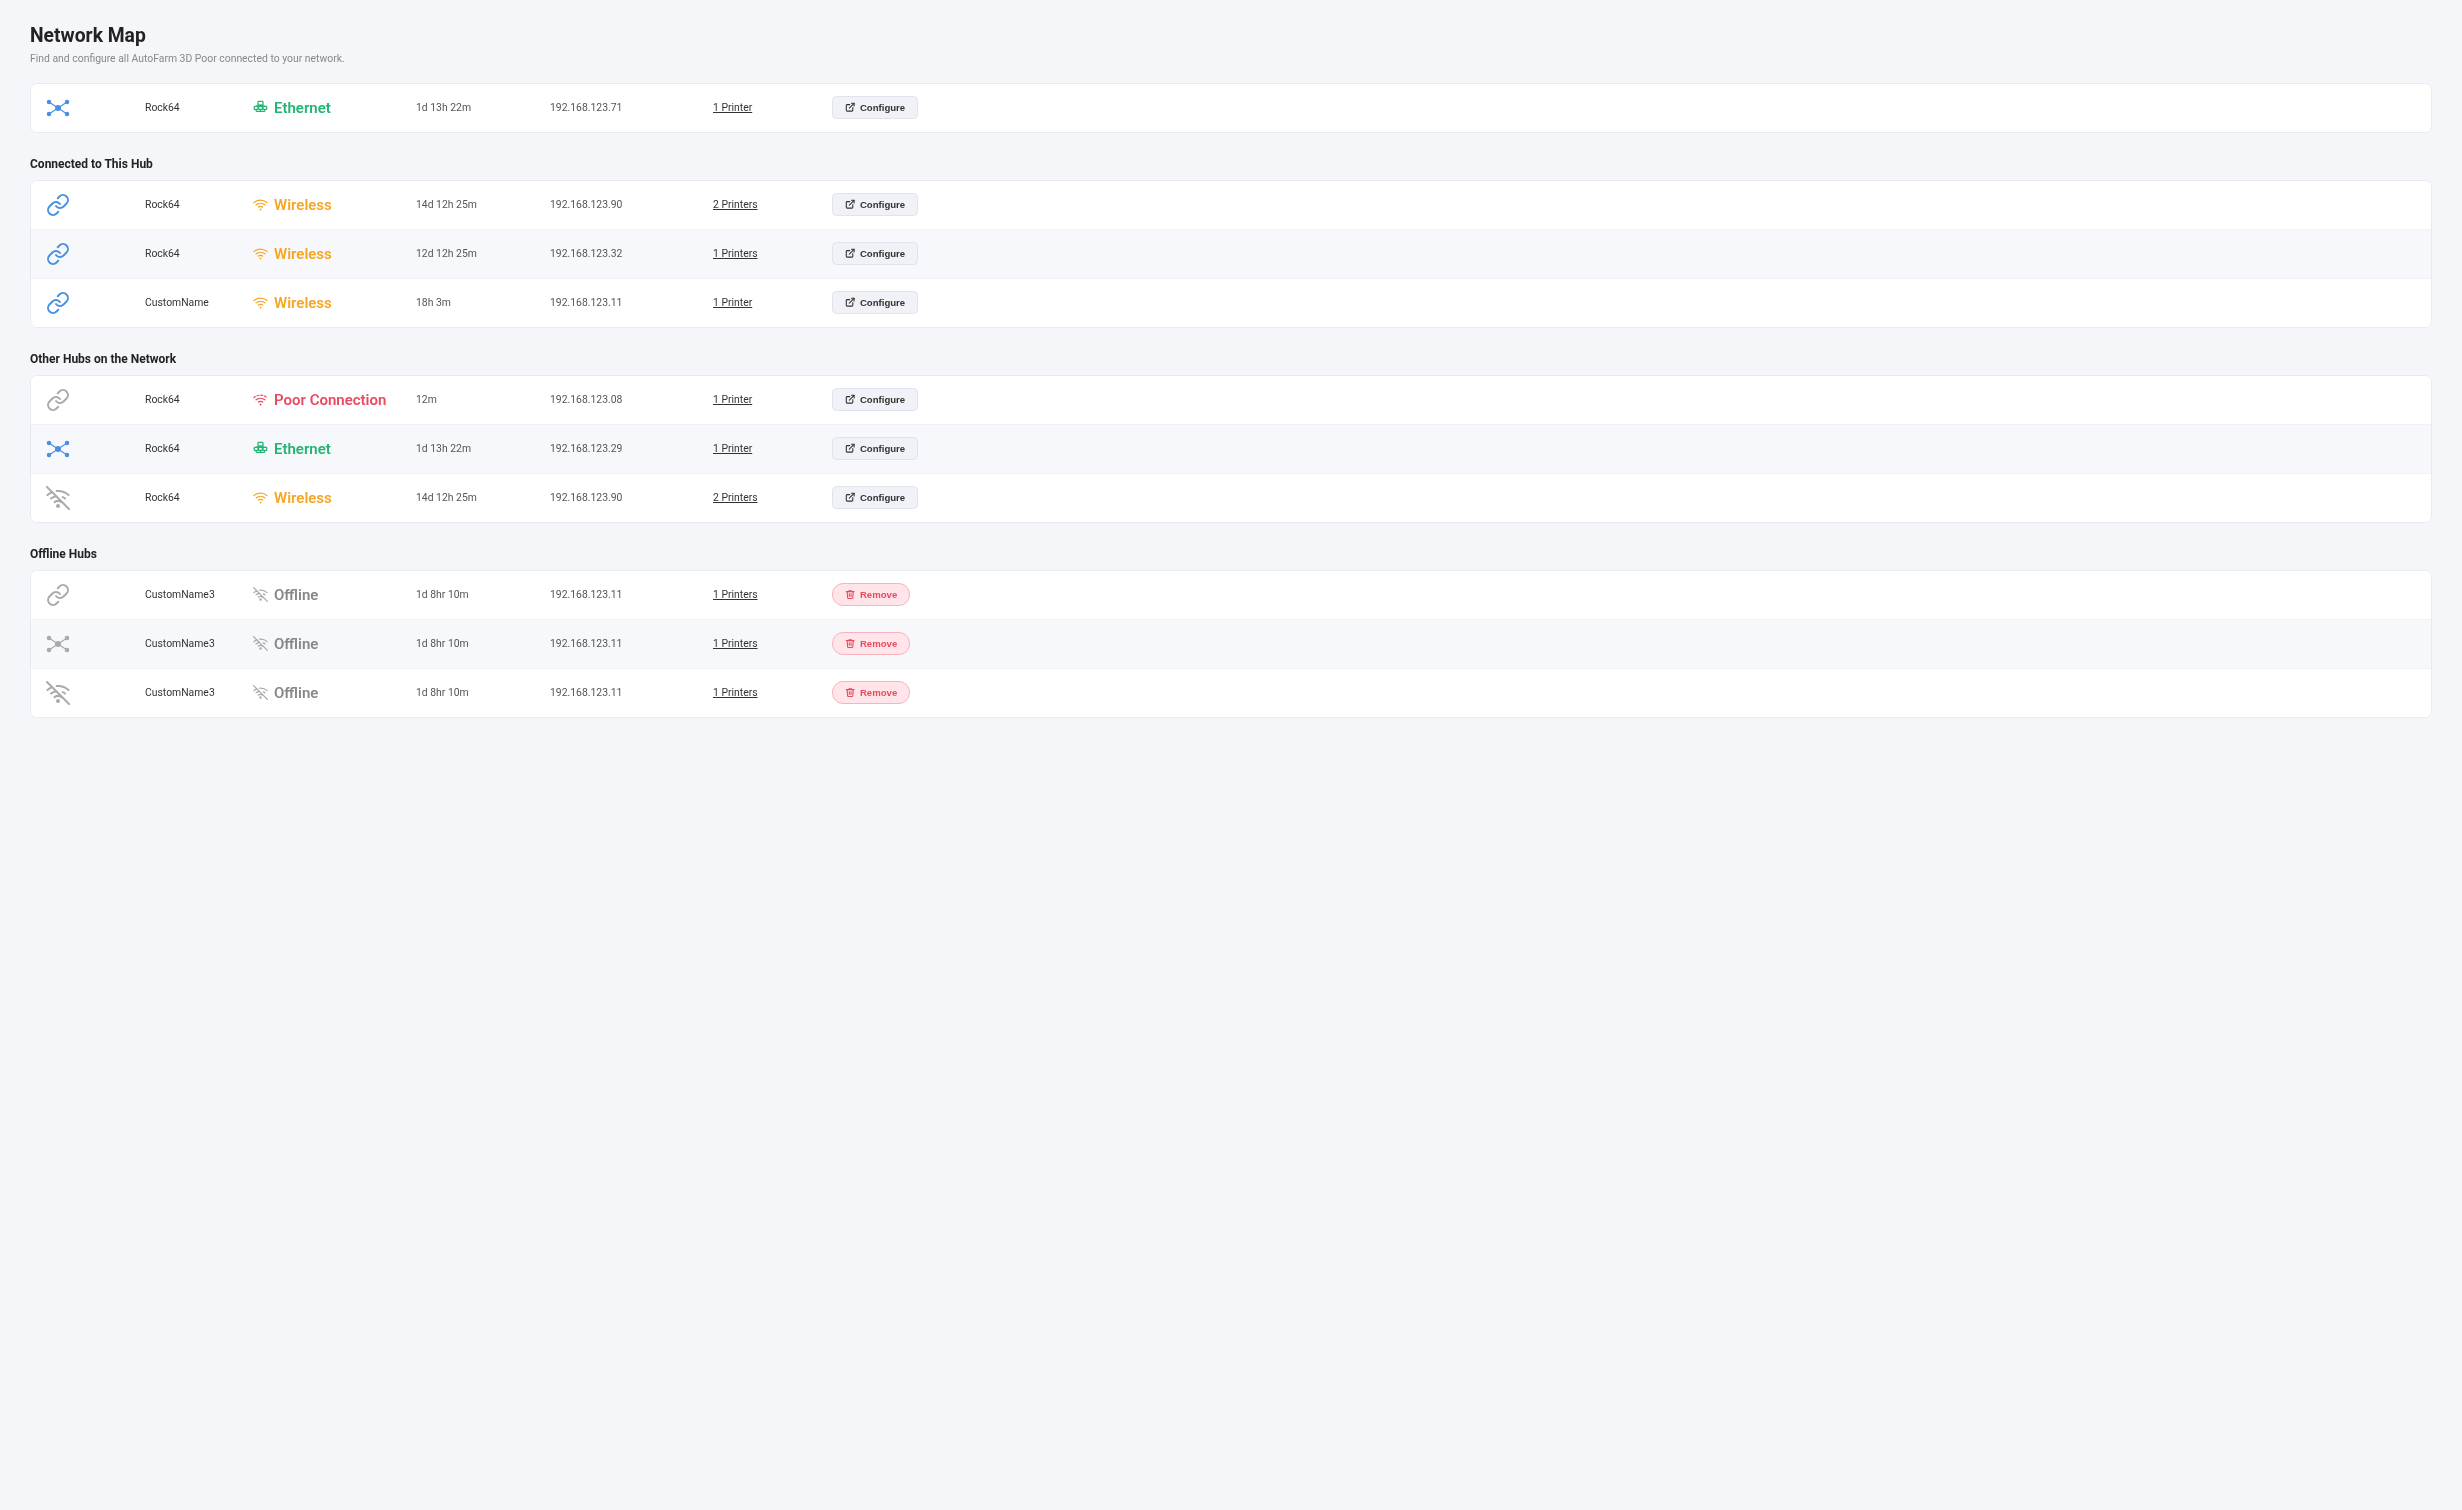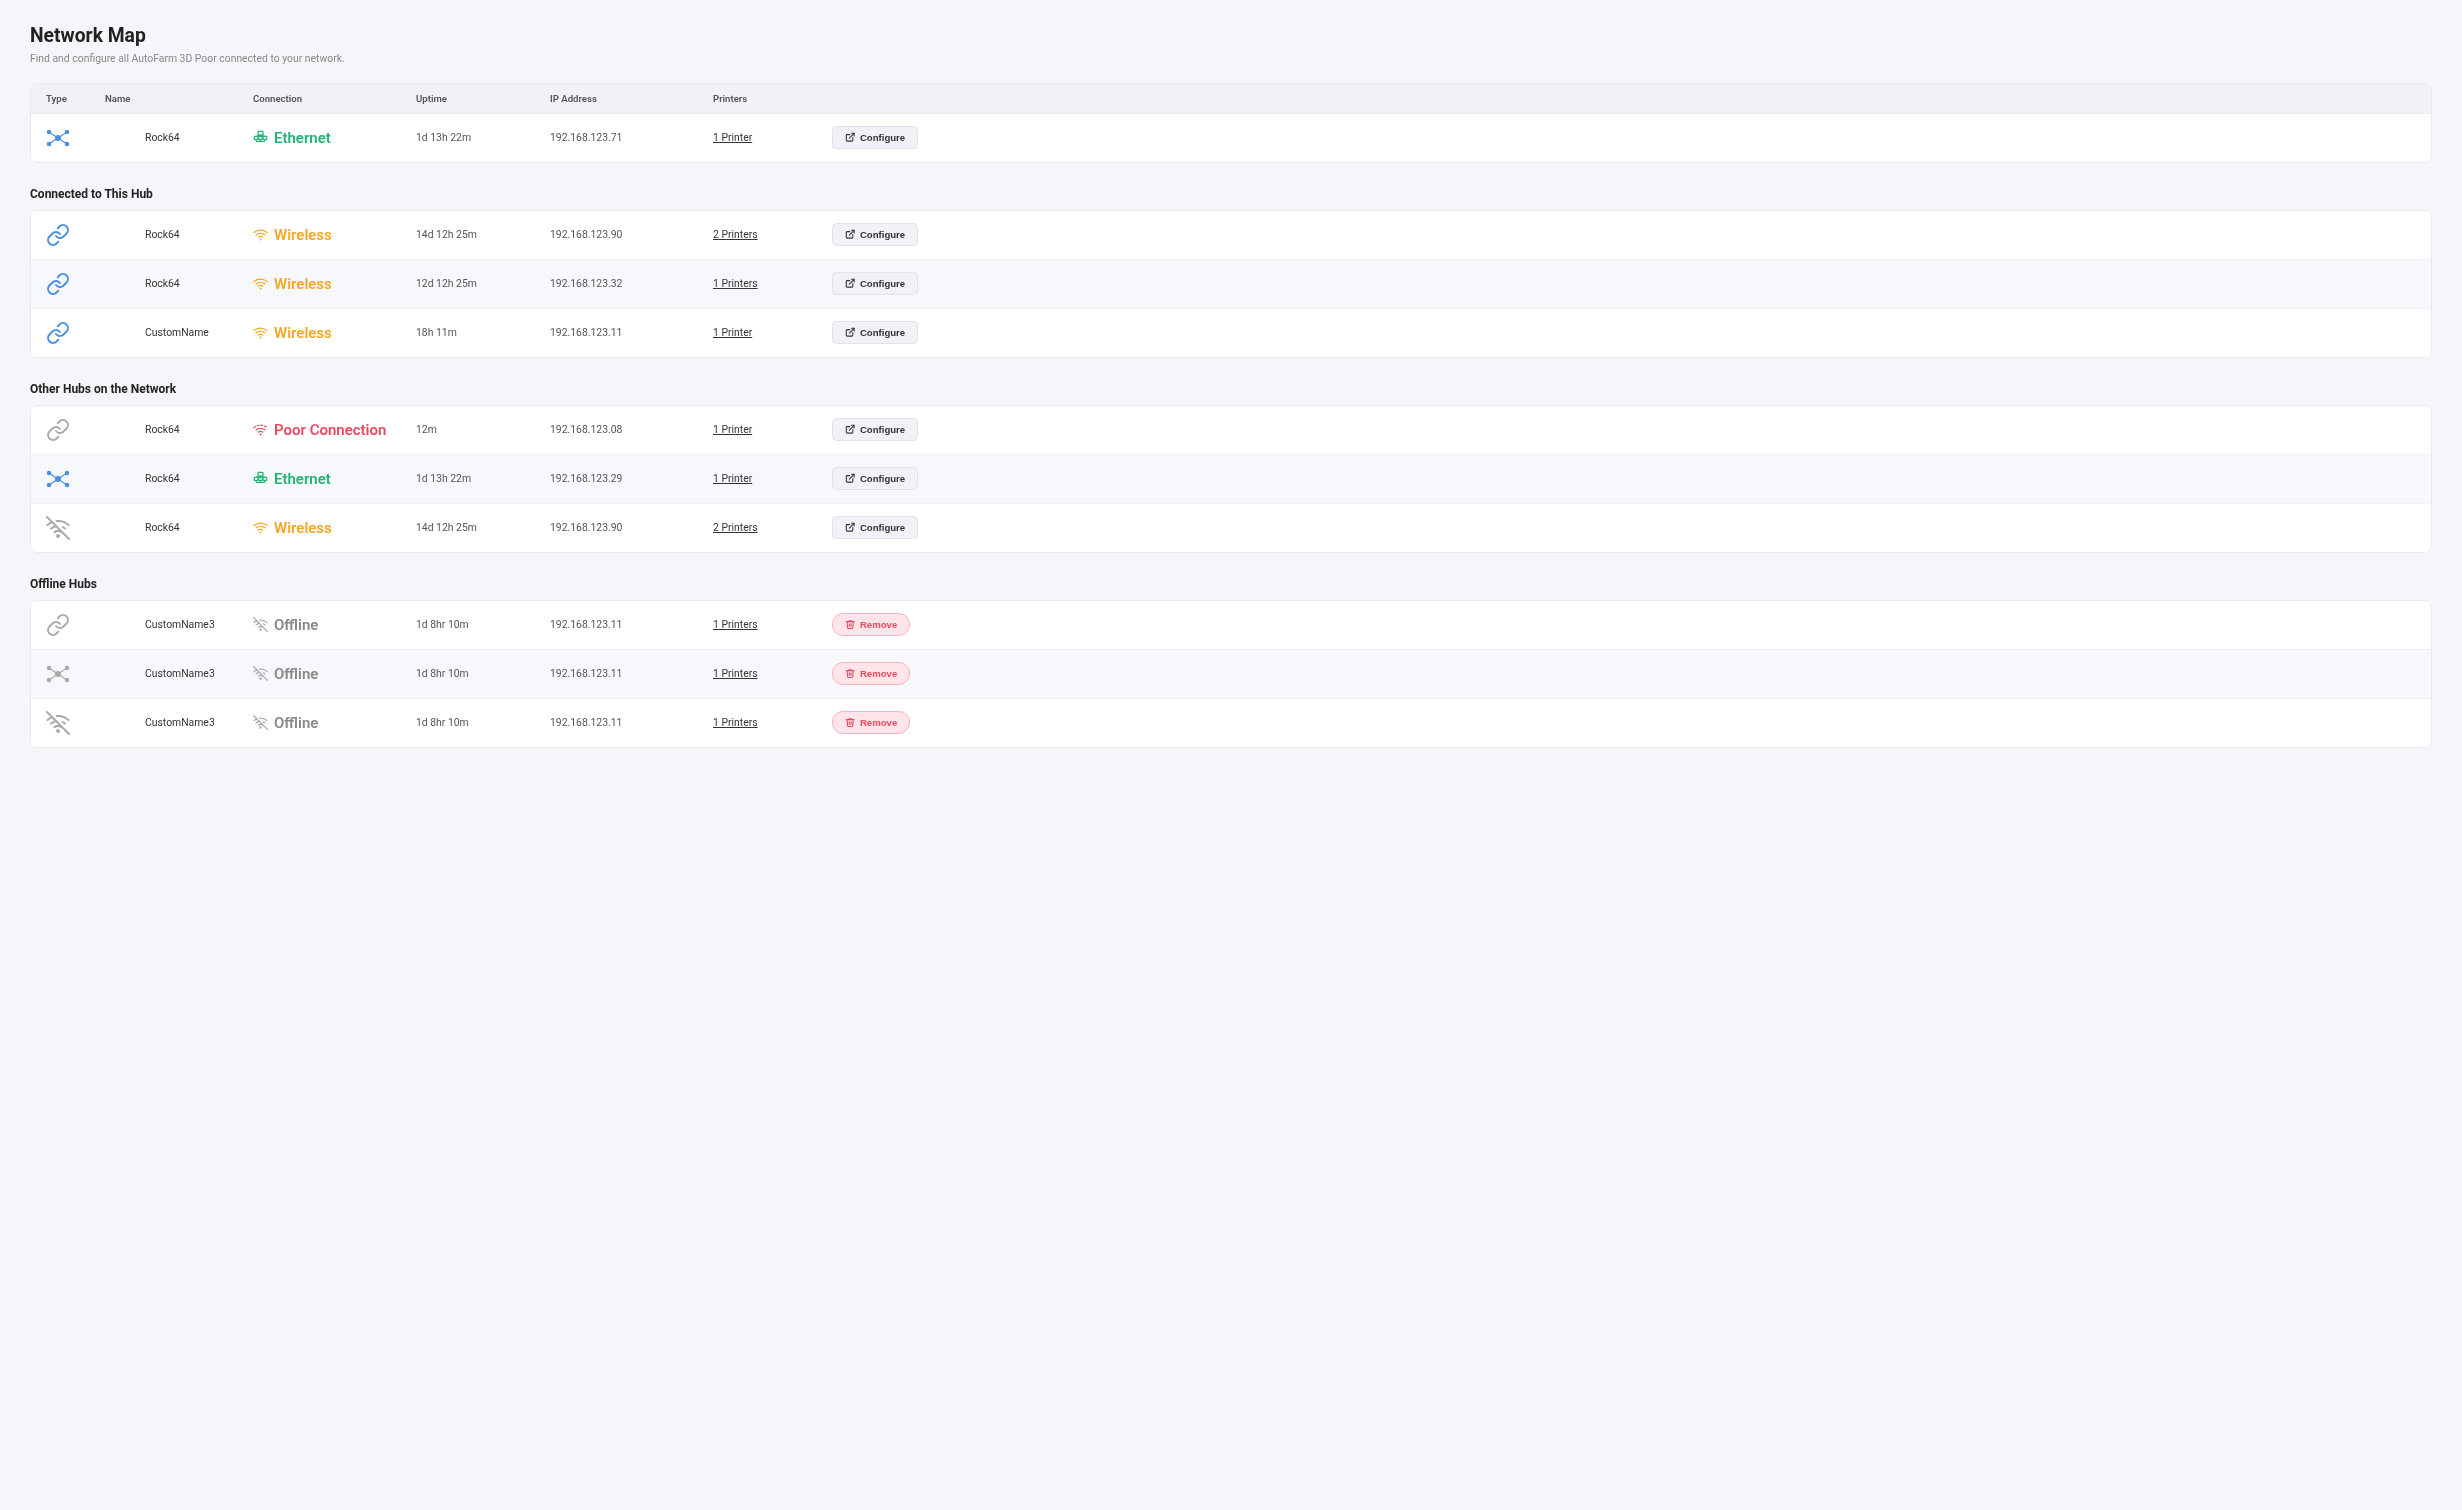--- a/index.html
+++ b/index.html
@@ -124,29 +124,20 @@
     }
   </style>
 </head>
 <body>
 
 <h1 class="page-title">Network Map</h1>
 <p class="page-subtitle">Find and configure all AutoFarm 3D Poor connected to your network.</p>
 
 <div class="table-container">
 
-  <div class="table-header">
-    <span>Type</span>
-    <span>Name</span>
-    <span>Connection</span>
-    <span>Uptime</span>
-    <span>IP Address</span>
-    <span>Printers</span>
-    <span></span>
-  </div>
 
   <div class="table-row">
     <div class="icon-cell">
       <svg width="24" height="24" viewBox="0 0 32 32" fill="none">
         <circle cx="16" cy="16" r="4" fill="#4A90E2"></circle>
         <circle cx="4" cy="8" r="3" fill="#4A90E2"></circle>
         <circle cx="28" cy="8" r="3" fill="#4A90E2"></circle>
         <circle cx="4" cy="24" r="3" fill="#4A90E2"></circle>
         <circle cx="28" cy="24" r="3" fill="#4A90E2"></circle>
         <line x1="16" y1="16" x2="4" y2="8" stroke="#4A90E2" stroke-width="1.5"></line>
@@ -260,21 +251,21 @@
     <span class="cell-name">CustomName</span>
     <div class="connection-cell conn-wireless">
       <svg width="15" height="15" viewBox="0 0 24 24">
         <path d="M5 12.55a11 11 0 0 1 14.08 0" stroke="#f5a623" stroke-width="2" fill="none" stroke-linecap="round"></path>
         <path d="M1.42 9a16 16 0 0 1 21.16 0" stroke="#f5a623" stroke-width="2" fill="none" stroke-linecap="round"></path>
         <path d="M8.53 16.11a6 6 0 0 1 6.95 0" stroke="#f5a623" stroke-width="2" fill="none" stroke-linecap="round"></path>
         <circle cx="12" cy="20" r="1.5" fill="#f5a623"></circle>
       </svg>
       <span>Wireless</span>
     </div>
-    <span class="cell-uptime">18h 11m</span>
+    <span class="cell-uptime">18h 3m</span>
     <span class="cell-ip">192.168.123.11</span>
     <span class="printers-link">1 Printer</span>
     <button class="configure-btn">
       <svg width="10.4" height="10.4" viewBox="0 0 24 24" fill="none" stroke="#333" stroke-width="2.5" stroke-linecap="round" stroke-linejoin="round">
         <path d="M18 13v6a2 2 0 0 1-2 2H5a2 2 0 0 1-2-2V8a2 2 0 0 1 2-2h6"></path>
         <polyline points="15 3 21 3 21 9"></polyline>
         <line x1="10" y1="14" x2="21" y2="3"></line>
       </svg>
       <span>Configure</span>
     </button>

